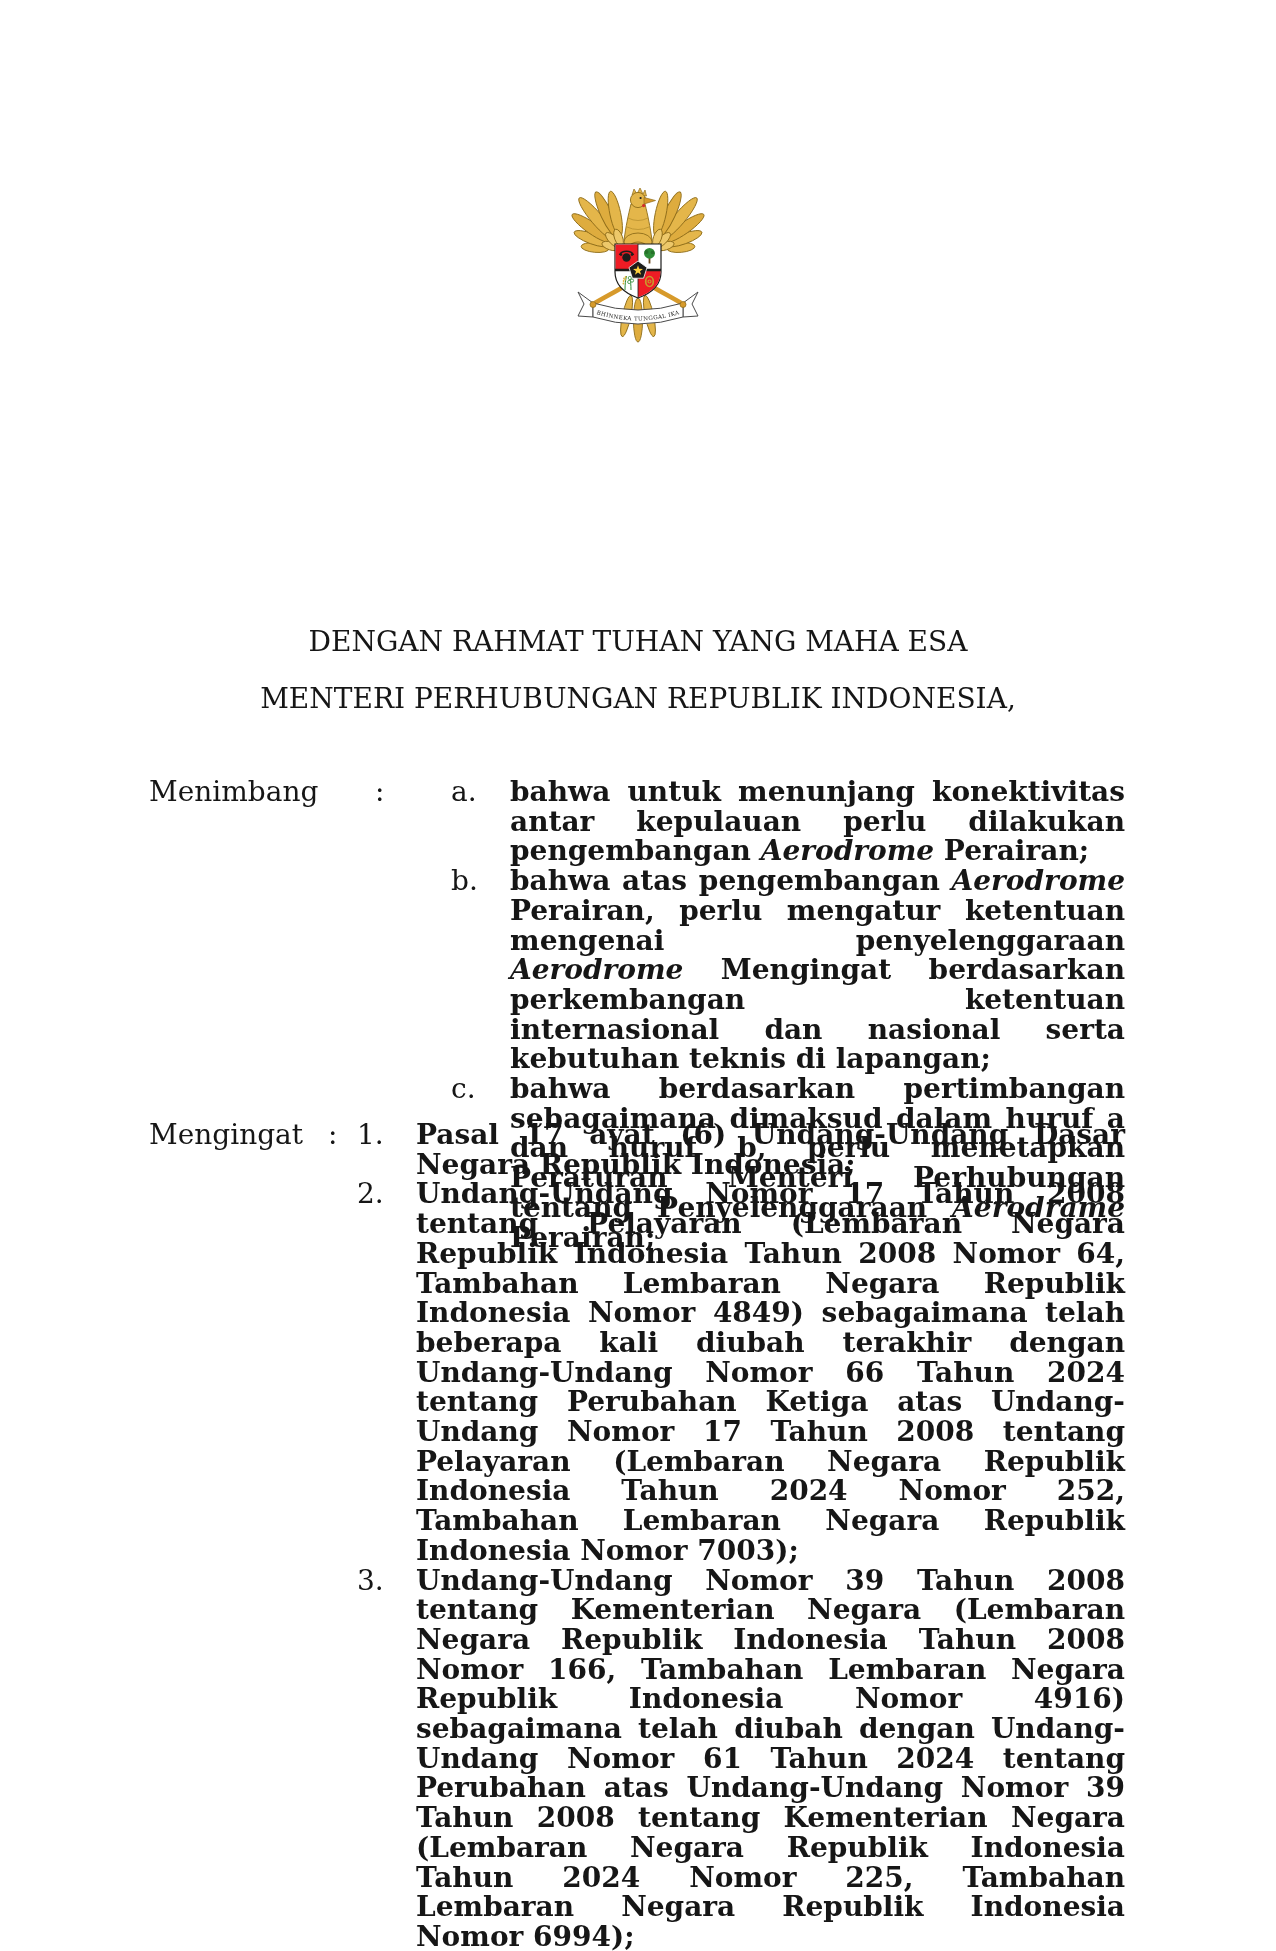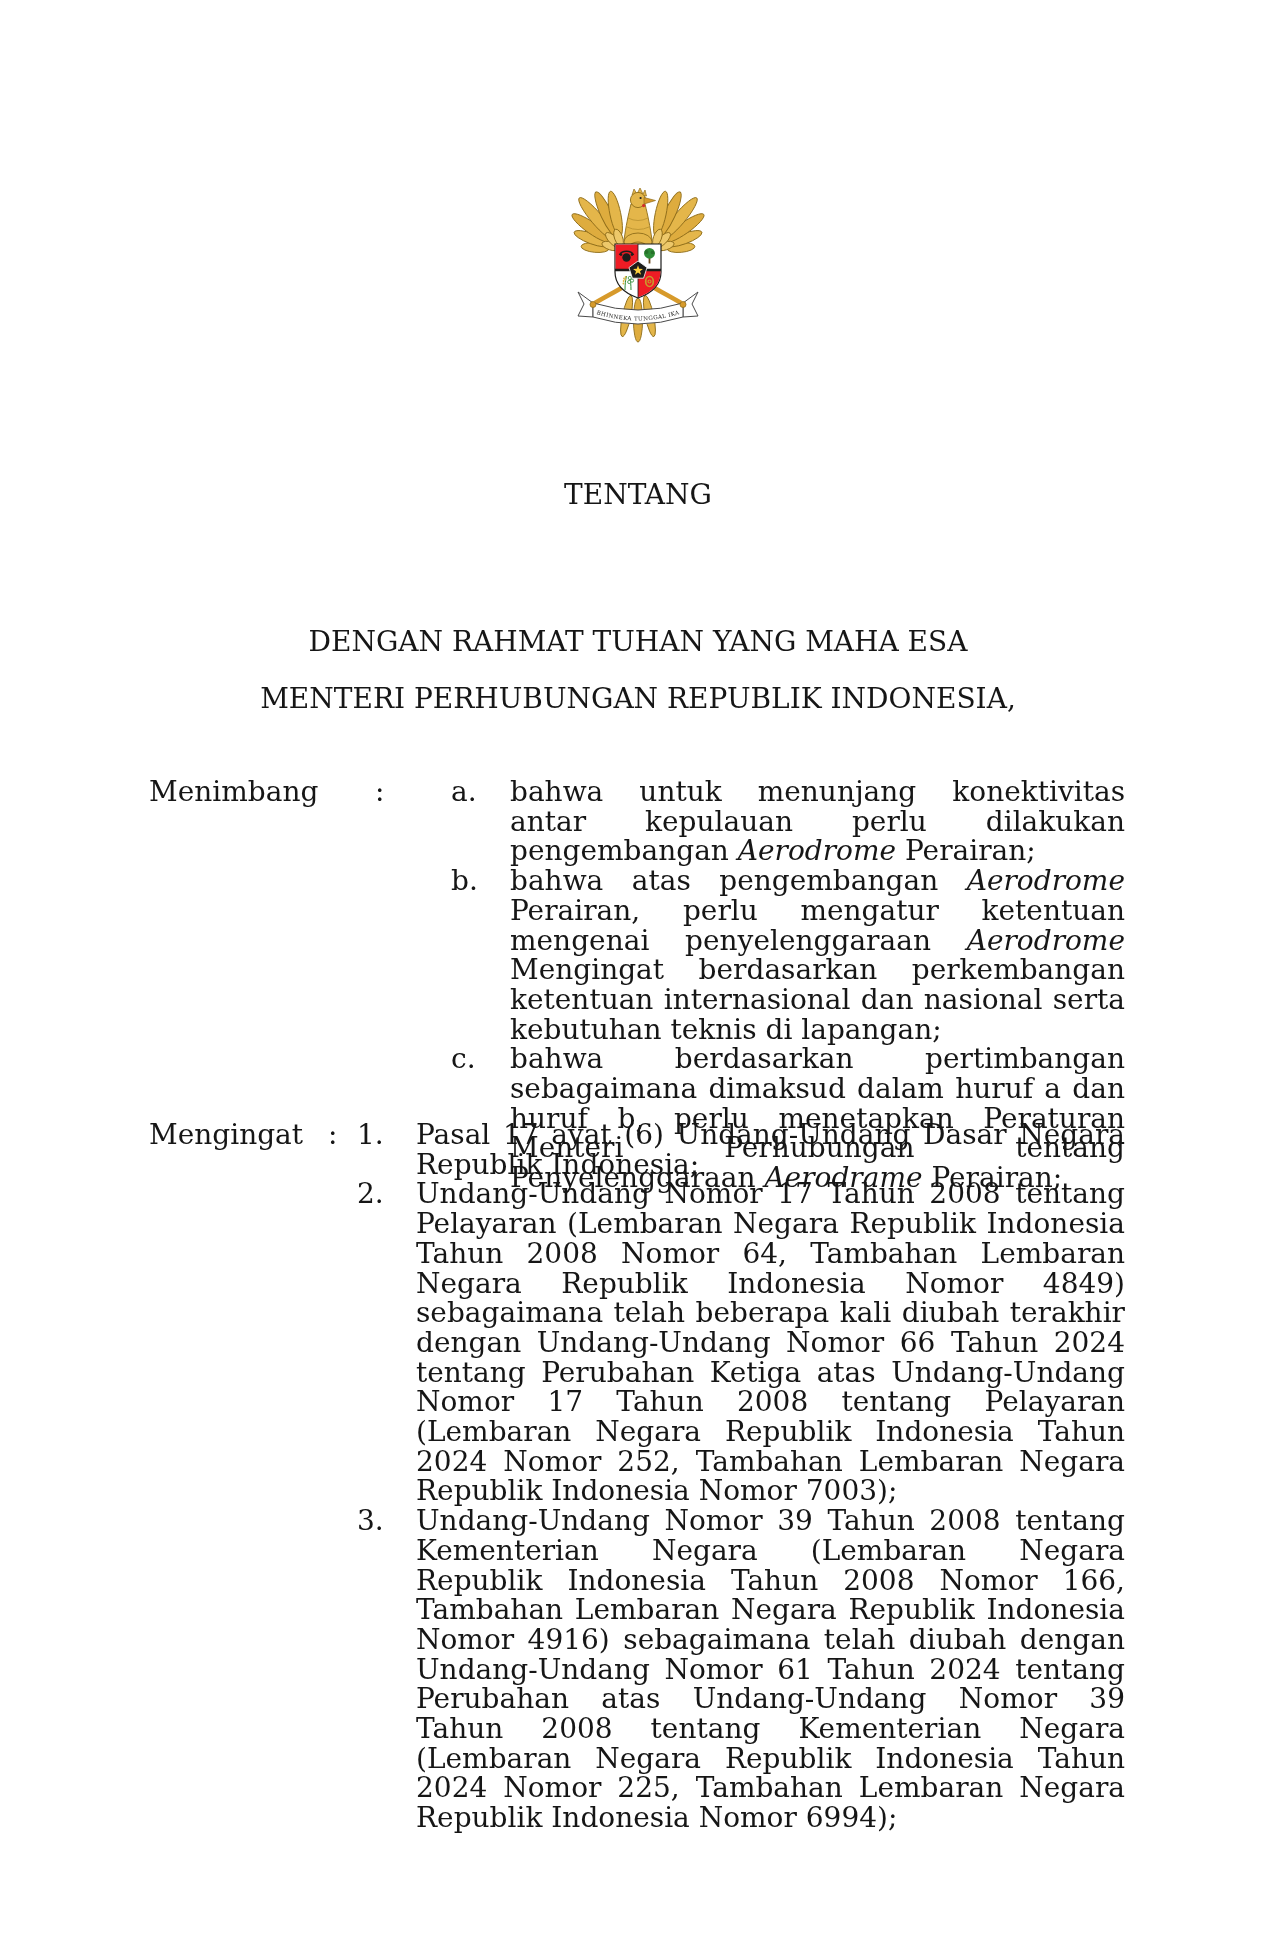--- a/index.html
+++ b/index.html
@@ -28,20 +28,21 @@
   .clause-label { flex: 0 0 179px; }
   .clause-colon { flex: 0 0 29px; }
   .clause-items { flex: 1 1 auto; min-width: 0; }
   .clause-item { display: flex; align-items: flex-start; }
   .clause-item .marker { flex: 0 0 59px; }
   .clause-item .itext {
     flex: 1 1 auto;
     min-width: 0;
     text-align: justify;
     text-align-last: left;
+    font-weight: bold;
   }
   .itext i, .tline i { font-style: italic; }
 </style>
 </head>
 <body>
 
 <div class="page">
 
   <div class="emblem">
     <svg viewBox="0 0 146 164" xmlns="http://www.w3.org/2000/svg">
@@ -184,21 +185,20 @@
         <circle cx="118" cy="118.5" r="3" fill="#D79A2B" stroke="#8F6D1A" stroke-width="0.8"></circle>
         <path id="bannerPath" d="M30,127.5 Q73,141.5 116,127.5" fill="none" stroke="none"></path>
         <text font-size="5.6" fill="#1D1D1B" letter-spacing="0.4" font-family="DejaVu Serif, Liberation Serif, serif">
           <textPath href="#bannerPath" startOffset="50%" text-anchor="middle">BHINNEKA TUNGGAL IKA</textPath>
         </text>
       </g>
     </svg>
   </div>
 
   <div class="center-block title-block doc-text">
-    <div class="tline">TENTANG</div>
   </div>
 
   <div class="center-block authority-line doc-text">MENTERI PERHUBUNGAN REPUBLIK INDONESIA,</div>
 
   <div class="center-block invocation-line doc-text">DENGAN RAHMAT TUHAN YANG MAHA ESA</div>
 
   <section class="clause clause-considering doc-text">
     <div class="clause-label">Menimbang</div>
     <div class="clause-colon">:</div>
     <div class="clause-items">

